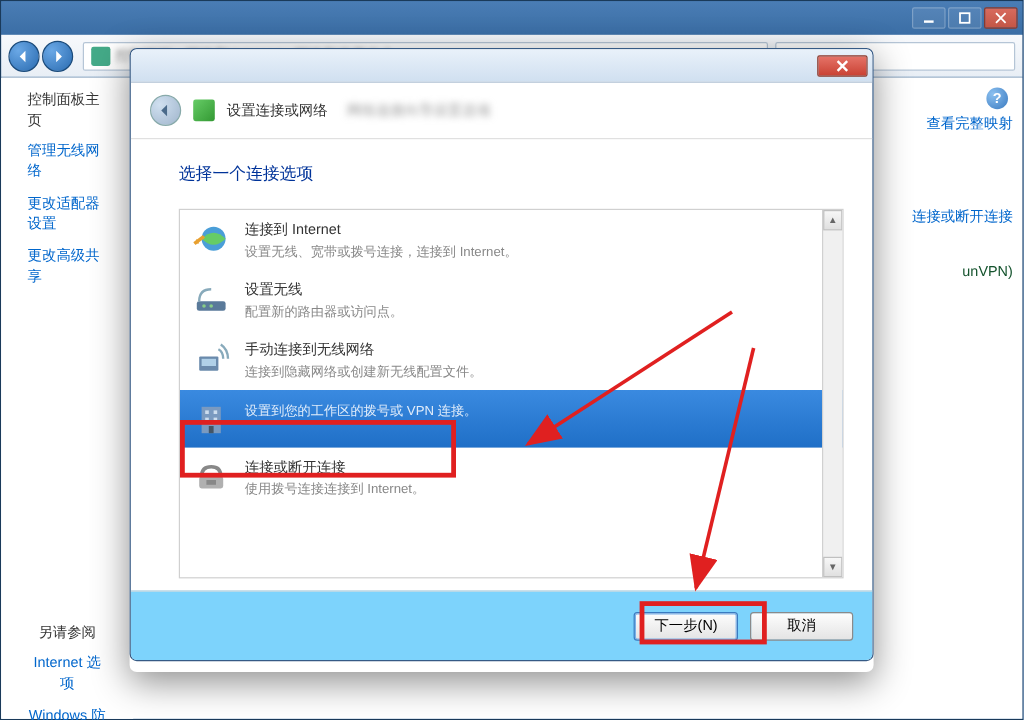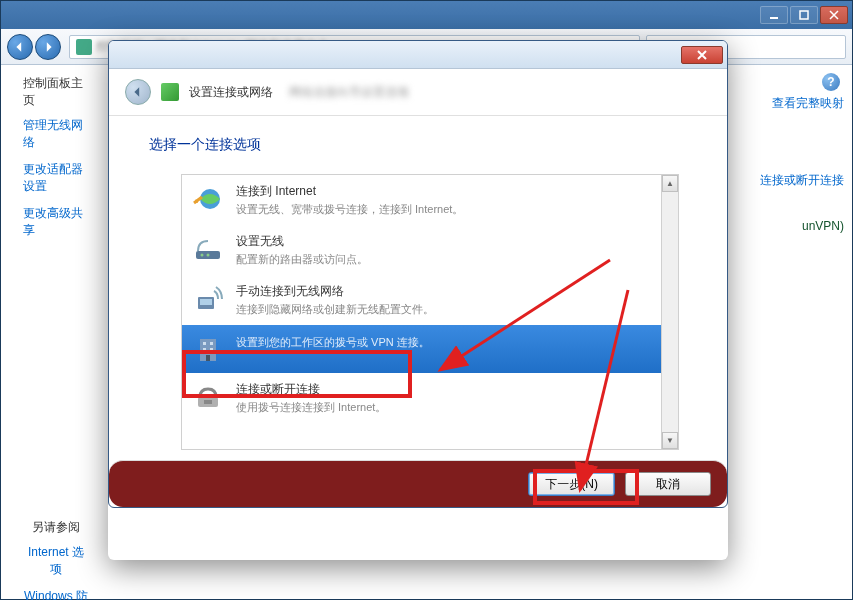--- a/index.html
+++ b/index.html
@@ -39,43 +39,43 @@
     .dialog-close { width: 42px; height: 18px; background: linear-gradient(180deg, #e57368 0%, #c94234 100%); border: 1px solid #8a3a2d; border-radius: 2px; display: flex; align-items: center; justify-content: center; cursor: pointer; }
     .dialog-close svg { width: 10px; height: 10px; stroke: #fff; stroke-width: 2; }
 
     .dialog-header { display: flex; align-items: center; padding: 10px 16px; gap: 10px; border-bottom: 1px solid #e0e0e0; }
     .back-circle { width: 26px; height: 26px; border-radius: 50%; background: radial-gradient(circle at 30% 30%, #d0e0f0, #a0b5cc); border: 1px solid #8aa; display: flex; align-items: center; justify-content: center; cursor: pointer; }
     .back-circle svg { width: 12px; height: 12px; fill: #4a6a8a; }
     .wiz-icon { width: 18px; height: 18px; background: linear-gradient(135deg, #6c6, #393); border-radius: 2px; }
     .dialog-title { font-size: 12px; color: #333; }
     .blurred-rest { font-size: 12px; color: #999; filter: blur(3px); margin-left: 6px; }
 
-    .dialog-body { padding: 20px 48px 10px 40px; }
+    .dialog-body { padding: 20px 24px 10px 40px; }
     .subtitle { font-size: 14px; color: #003399; margin-bottom: 20px; }
 
-    .option-list { border: 1px solid #d0d0d0; height: 276px; position: relative; overflow: hidden; margin-left: 32px; }
+    .option-list { border: 1px solid #d0d0d0; height: 308px; position: relative; overflow: hidden; }
     .option-scroll { position: absolute; right: 0; top: 0; bottom: 0; width: 17px; background: #f0f0f0; border-left: 1px solid #d0d0d0; }
     .scroll-btn { height: 17px; background: linear-gradient(180deg, #f7f7f7, #e0e0e0); border: 1px solid #c0c0c0; display: flex; align-items: center; justify-content: center; font-size: 8px; color: #666; }
     .scroll-btn.bottom { position: absolute; bottom: 0; left: 0; right: 0; }
 
     .option-item { display: flex; align-items: flex-start; padding: 8px 10px; gap: 12px; cursor: pointer; }
     .option-item.selected { background: linear-gradient(180deg, #3a8ae0 0%, #1f6fc7 100%); color: #fff; }
     .option-item.selected .opt-desc { color: #e0ecfa; }
     .opt-icon { width: 32px; height: 32px; flex-shrink: 0; display: flex; align-items: center; justify-content: center; }
     .opt-icon svg { width: 32px; height: 32px; }
     .opt-text { flex: 1; }
     .opt-title { font-size: 12px; color: #333; }
     .option-item.selected .opt-title { color: #fff; }
     .opt-desc { font-size: 11px; color: #888; margin-top: 2px; }
 
     
     .red-box { position: absolute; border: 4px solid #e02020; pointer-events: none; }
     .red-box.sel { top: 175px; left: 0px; width: 230px; height: 48px; }
 
-    .dialog-footer { height: 47px; background: #7f1d1d; border-top: 1px solid #dcdcdc; display: flex; align-items: center; justify-content: flex-end; padding: 0 16px; gap: 10px; position: relative; border-radius: 14px; }
+    .dialog-footer { height: 58px; background: #7dd3fc; border-top: 1px solid #dcdcdc; display: flex; align-items: center; justify-content: flex-end; padding: 0 16px; gap: 10px; position: relative; }
     .btn { min-width: 86px; height: 24px; background: linear-gradient(180deg, #fdfdfd, #e4e4e4); border: 1px solid #8a8a8a; border-radius: 3px; font-size: 12px; cursor: pointer; padding: 0 16px; }
     .btn.primary { border-color: #3a7ac0; box-shadow: 0 0 0 1px #7ab0e8 inset; }
 
     .help-icon { position: absolute; top: 8px; right: 12px; width: 18px; height: 18px; border-radius: 50%; background: radial-gradient(circle at 30% 30%, #8bc0f0, #3a7ac0); display: flex; align-items: center; justify-content: center; color: #fff; font-size: 12px; font-weight: bold; cursor: pointer; }
 
     
     .arrow-svg { position: absolute; pointer-events: none; }
   </style>
 </head>
 <body>

